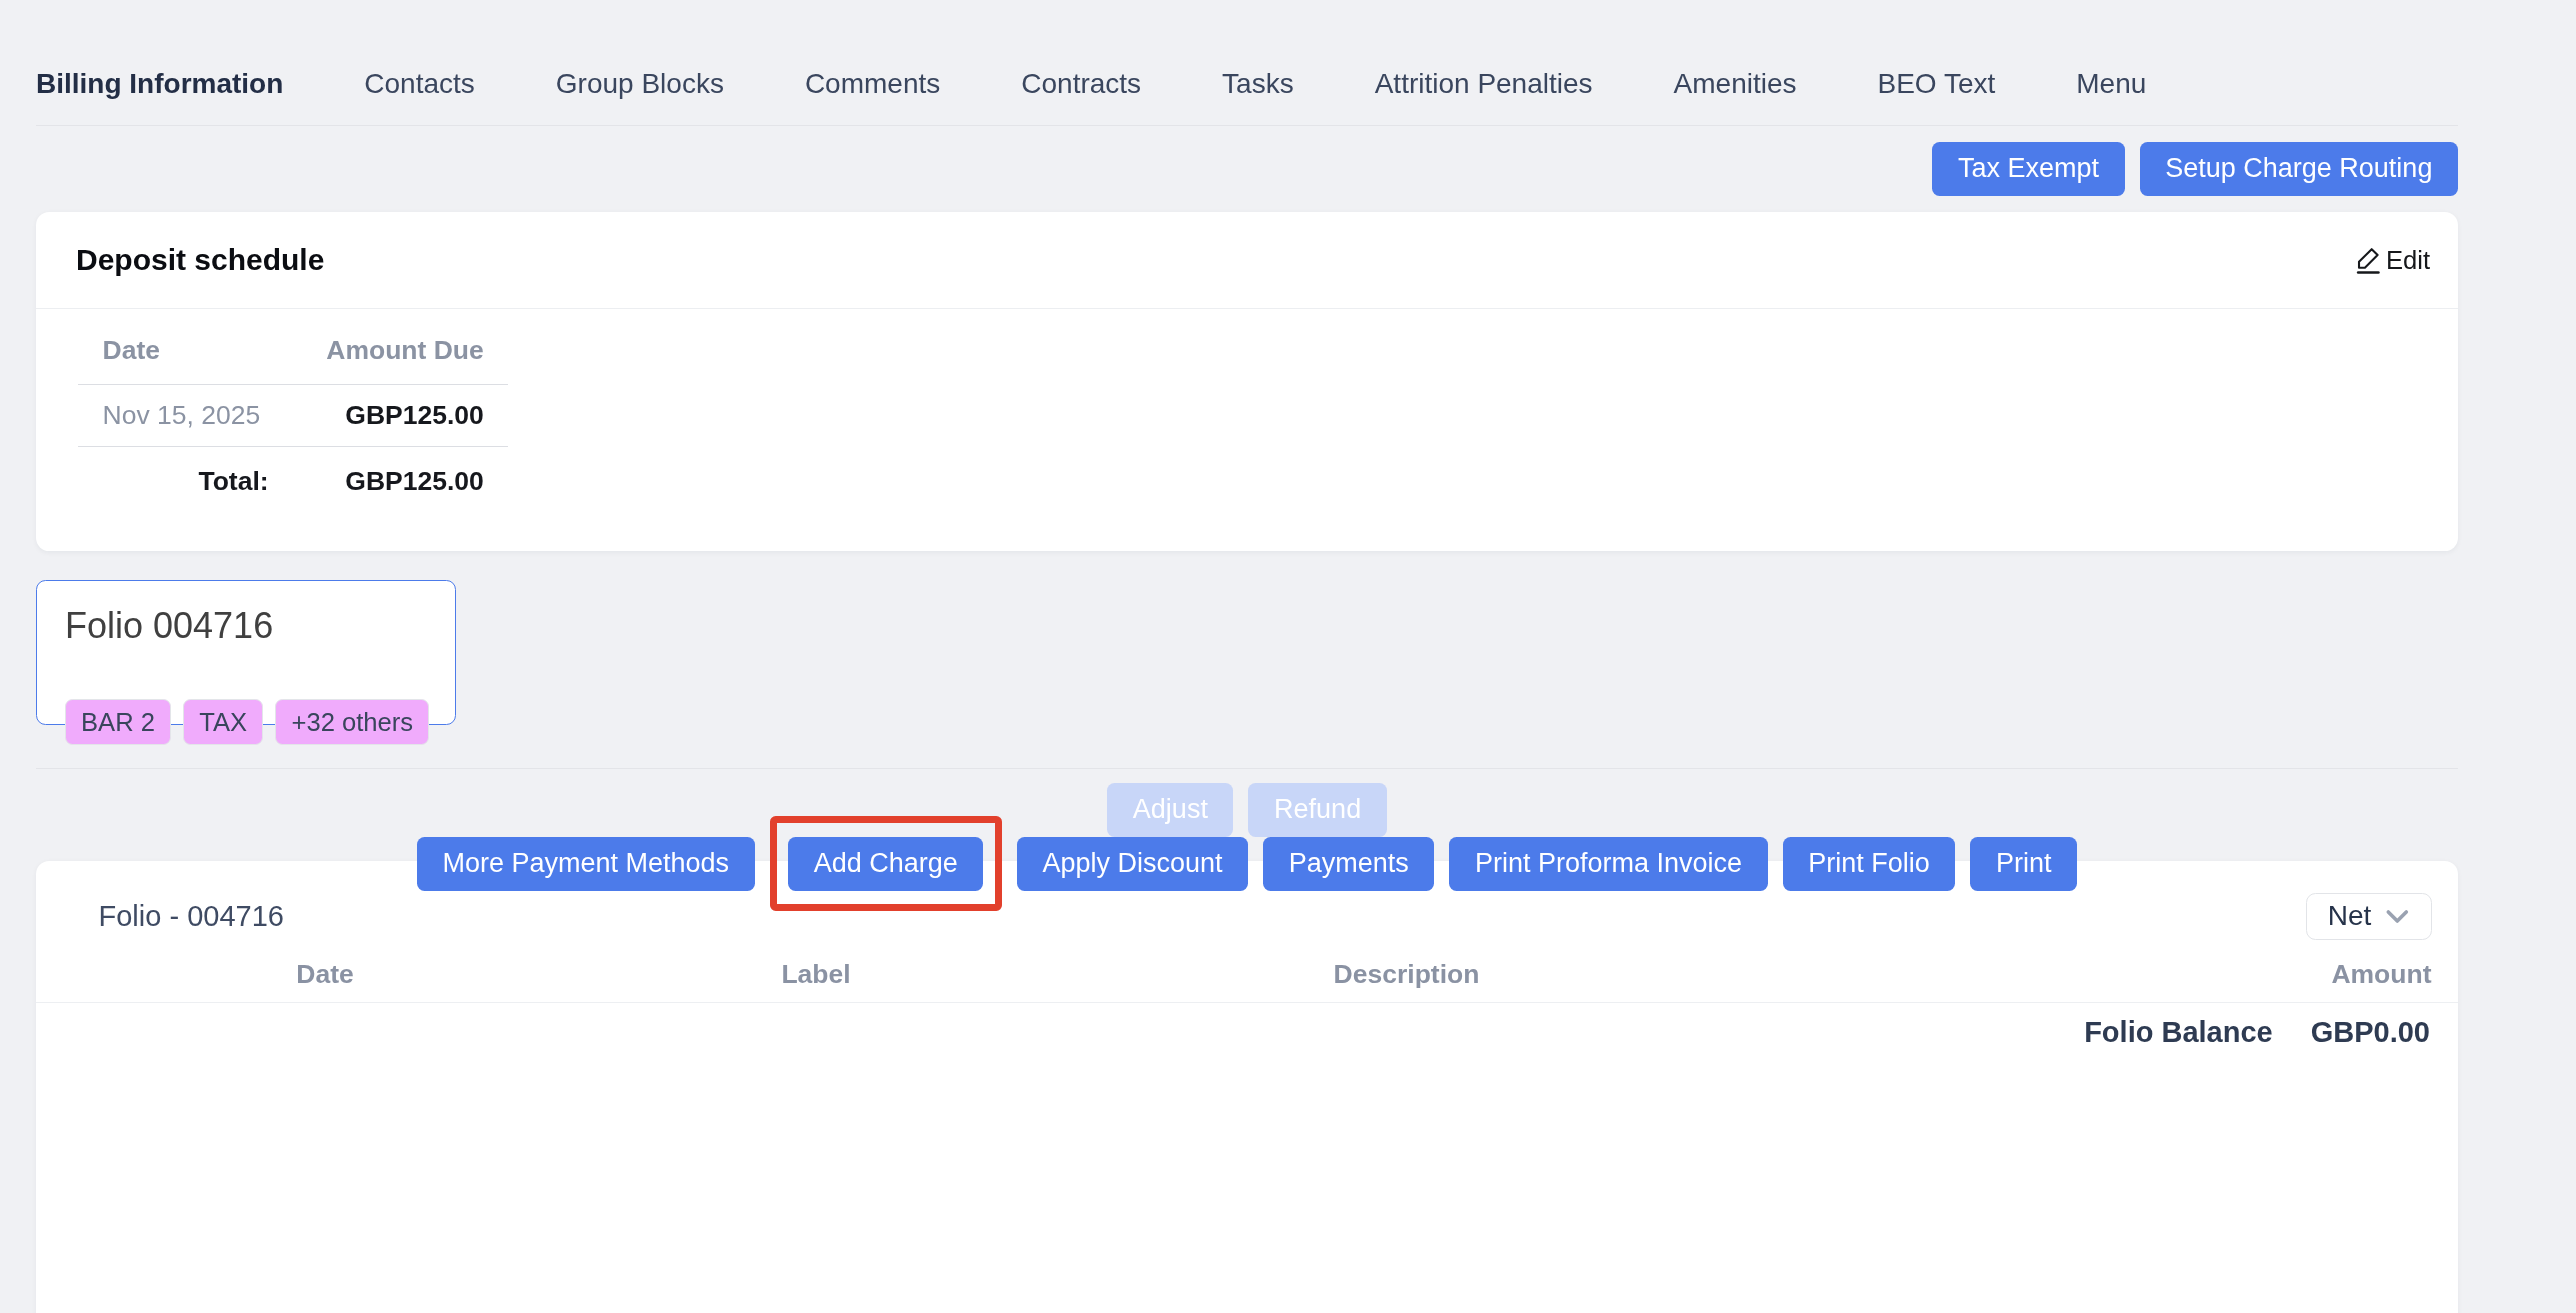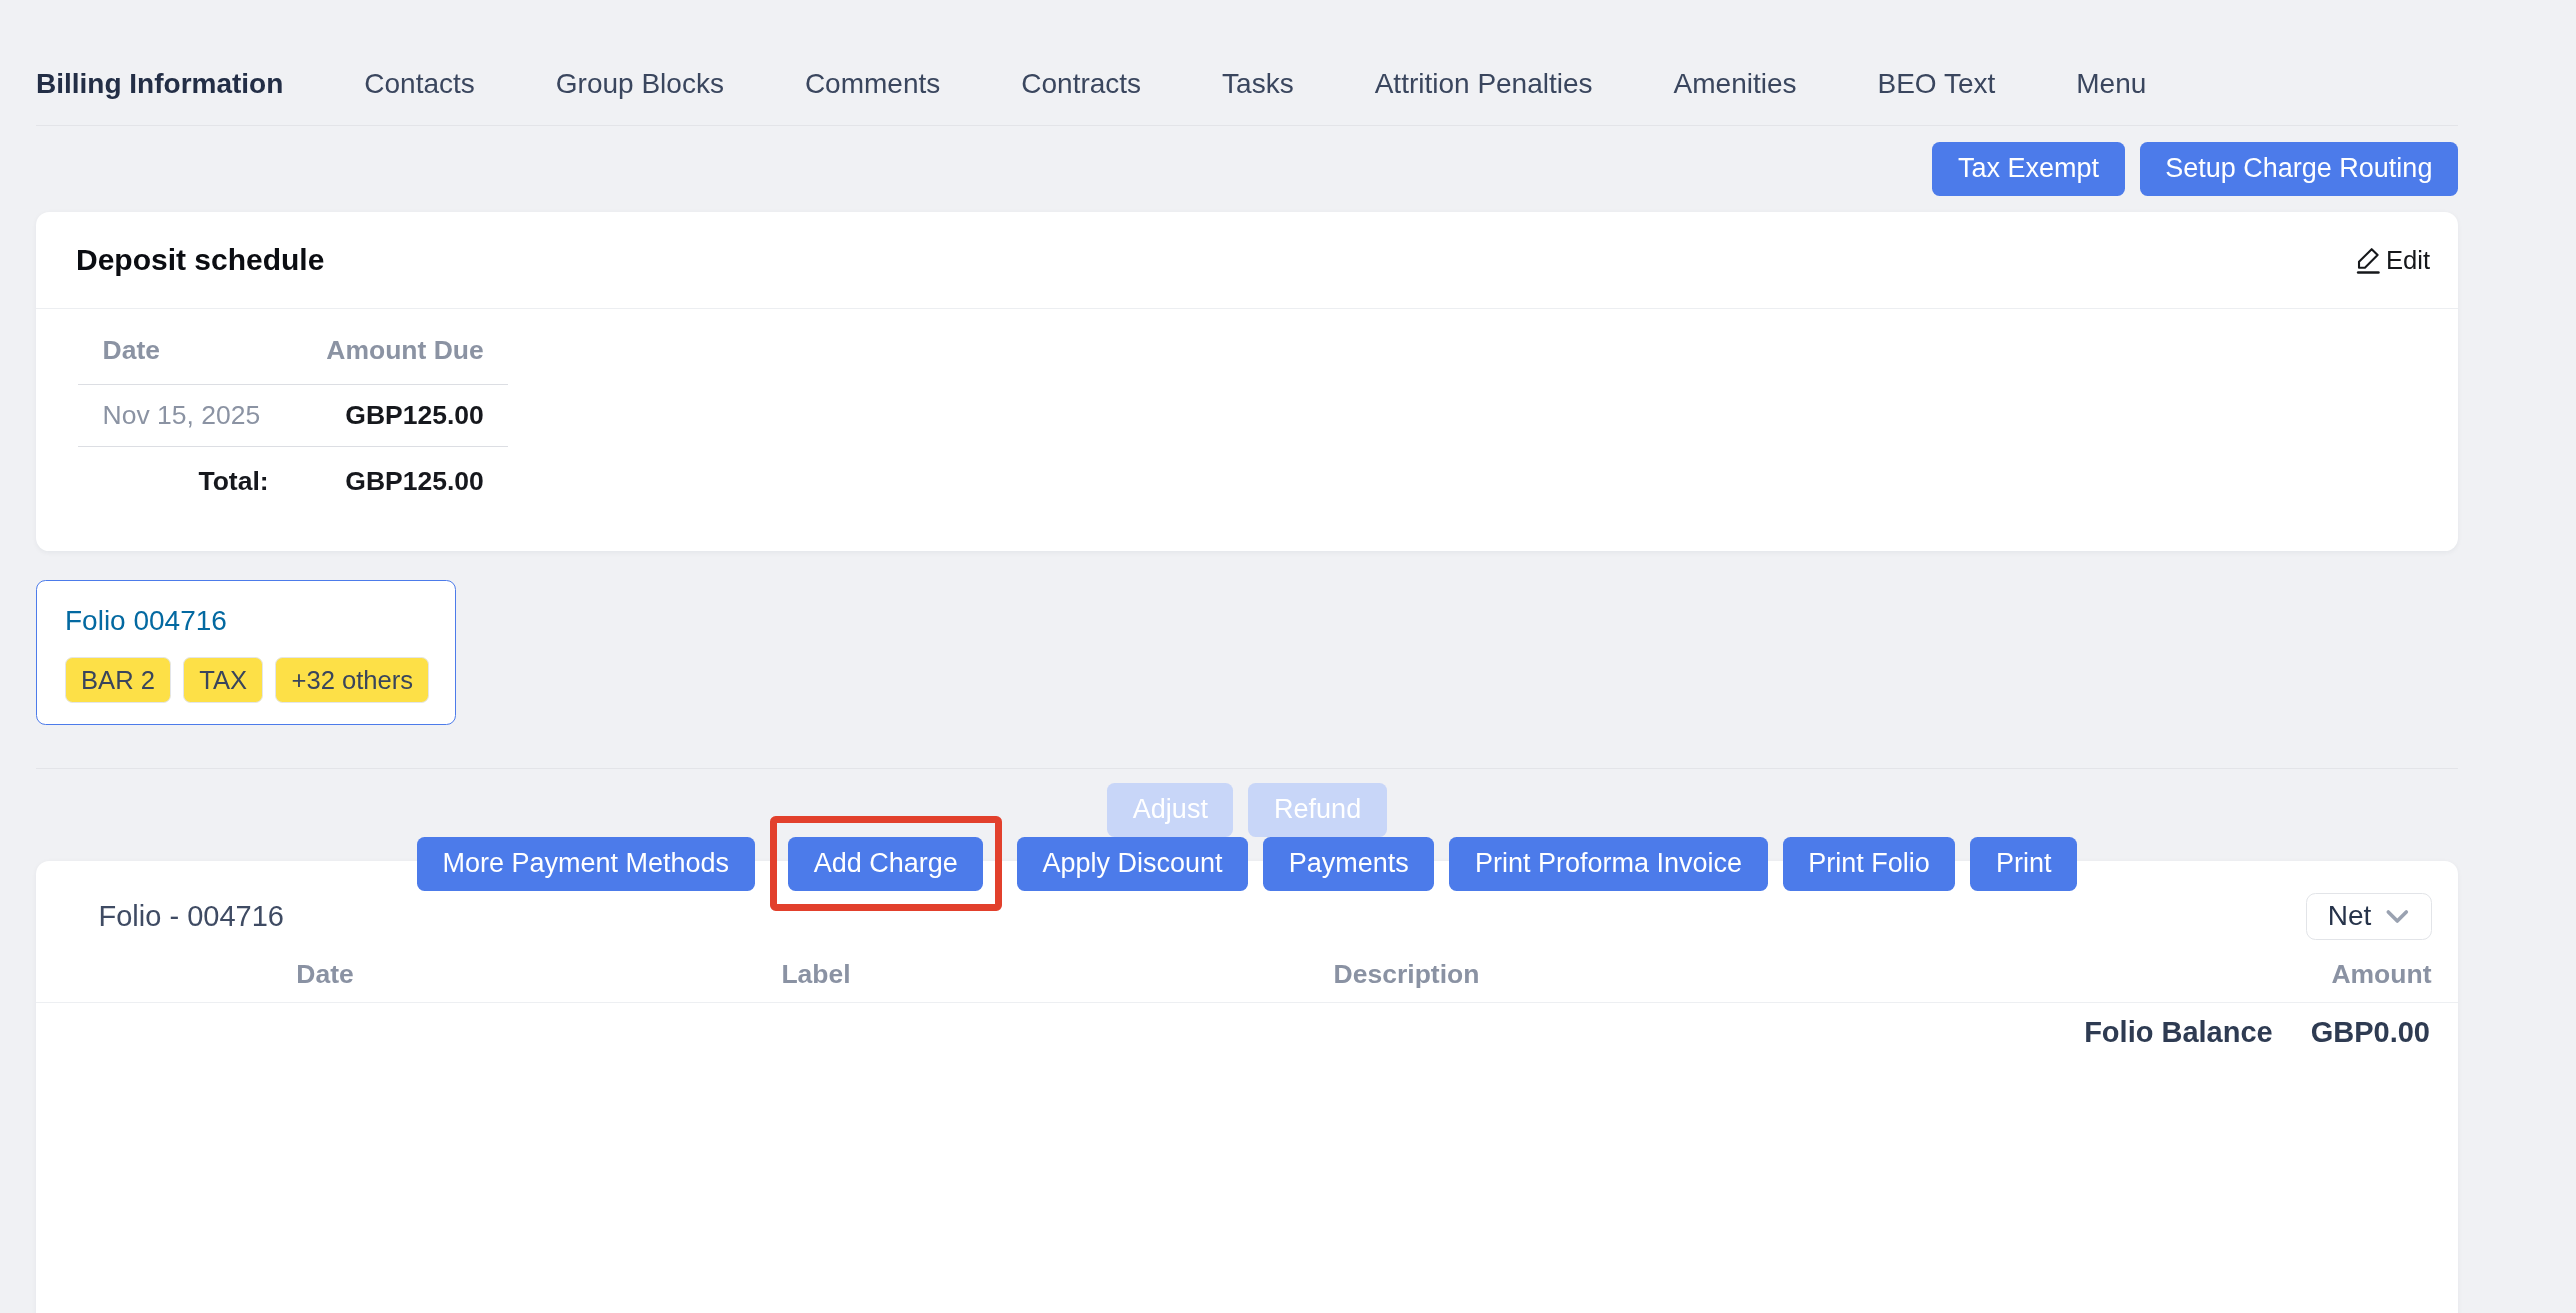--- a/index.html
+++ b/index.html
@@ -65,25 +65,25 @@
   .total-label{text-align:right !important;font-weight:700;color:#16181d;}
   .total-amount{font-weight:700;color:#16181d;}
   .total-row td{padding-top:19px;}
 
   
   .folio-chip-card{
     margin-top:29px;width:420px;height:145px;background:#ffffff;
     border:1.9px solid #4c7bea;border-radius:9.5px;box-sizing:border-box;
     padding:24.6px 0 0 28px;cursor:pointer;
   }
-  .folio-chip-title{font-size:28px;color:#0369a1;}
+  .folio-chip-title{font-size:36px;color:#404040;}
   .tags{display:flex;gap:12.3px;margin-top:20px;}
   .tag{
-    background:#fde047;border:0.9px solid #e3e5e9;border-radius:7.6px;
-    padding:7.6px 15px;font-size:25.6px;color:#39455c;white-space:nowrap;
+    background:#f0abfc;border:0.9px solid #e3e5e9;border-radius:7.6px;
+    padding:7.6px 15px;font-size:25.6px;color:#39455c;white-space:nowrap;margin-top:32px;
   }
 
   
   .actions-divider{margin-top:43px;border-top:1.9px solid #e3e4e8;}
   .actions-bar{
     margin-top:14px;display:flex;justify-content:space-between;align-items:center;
     height:54px;
     flex-direction:column;
   }
   .actions-left,.actions-right{display:flex;align-items:center;gap:15px;}

